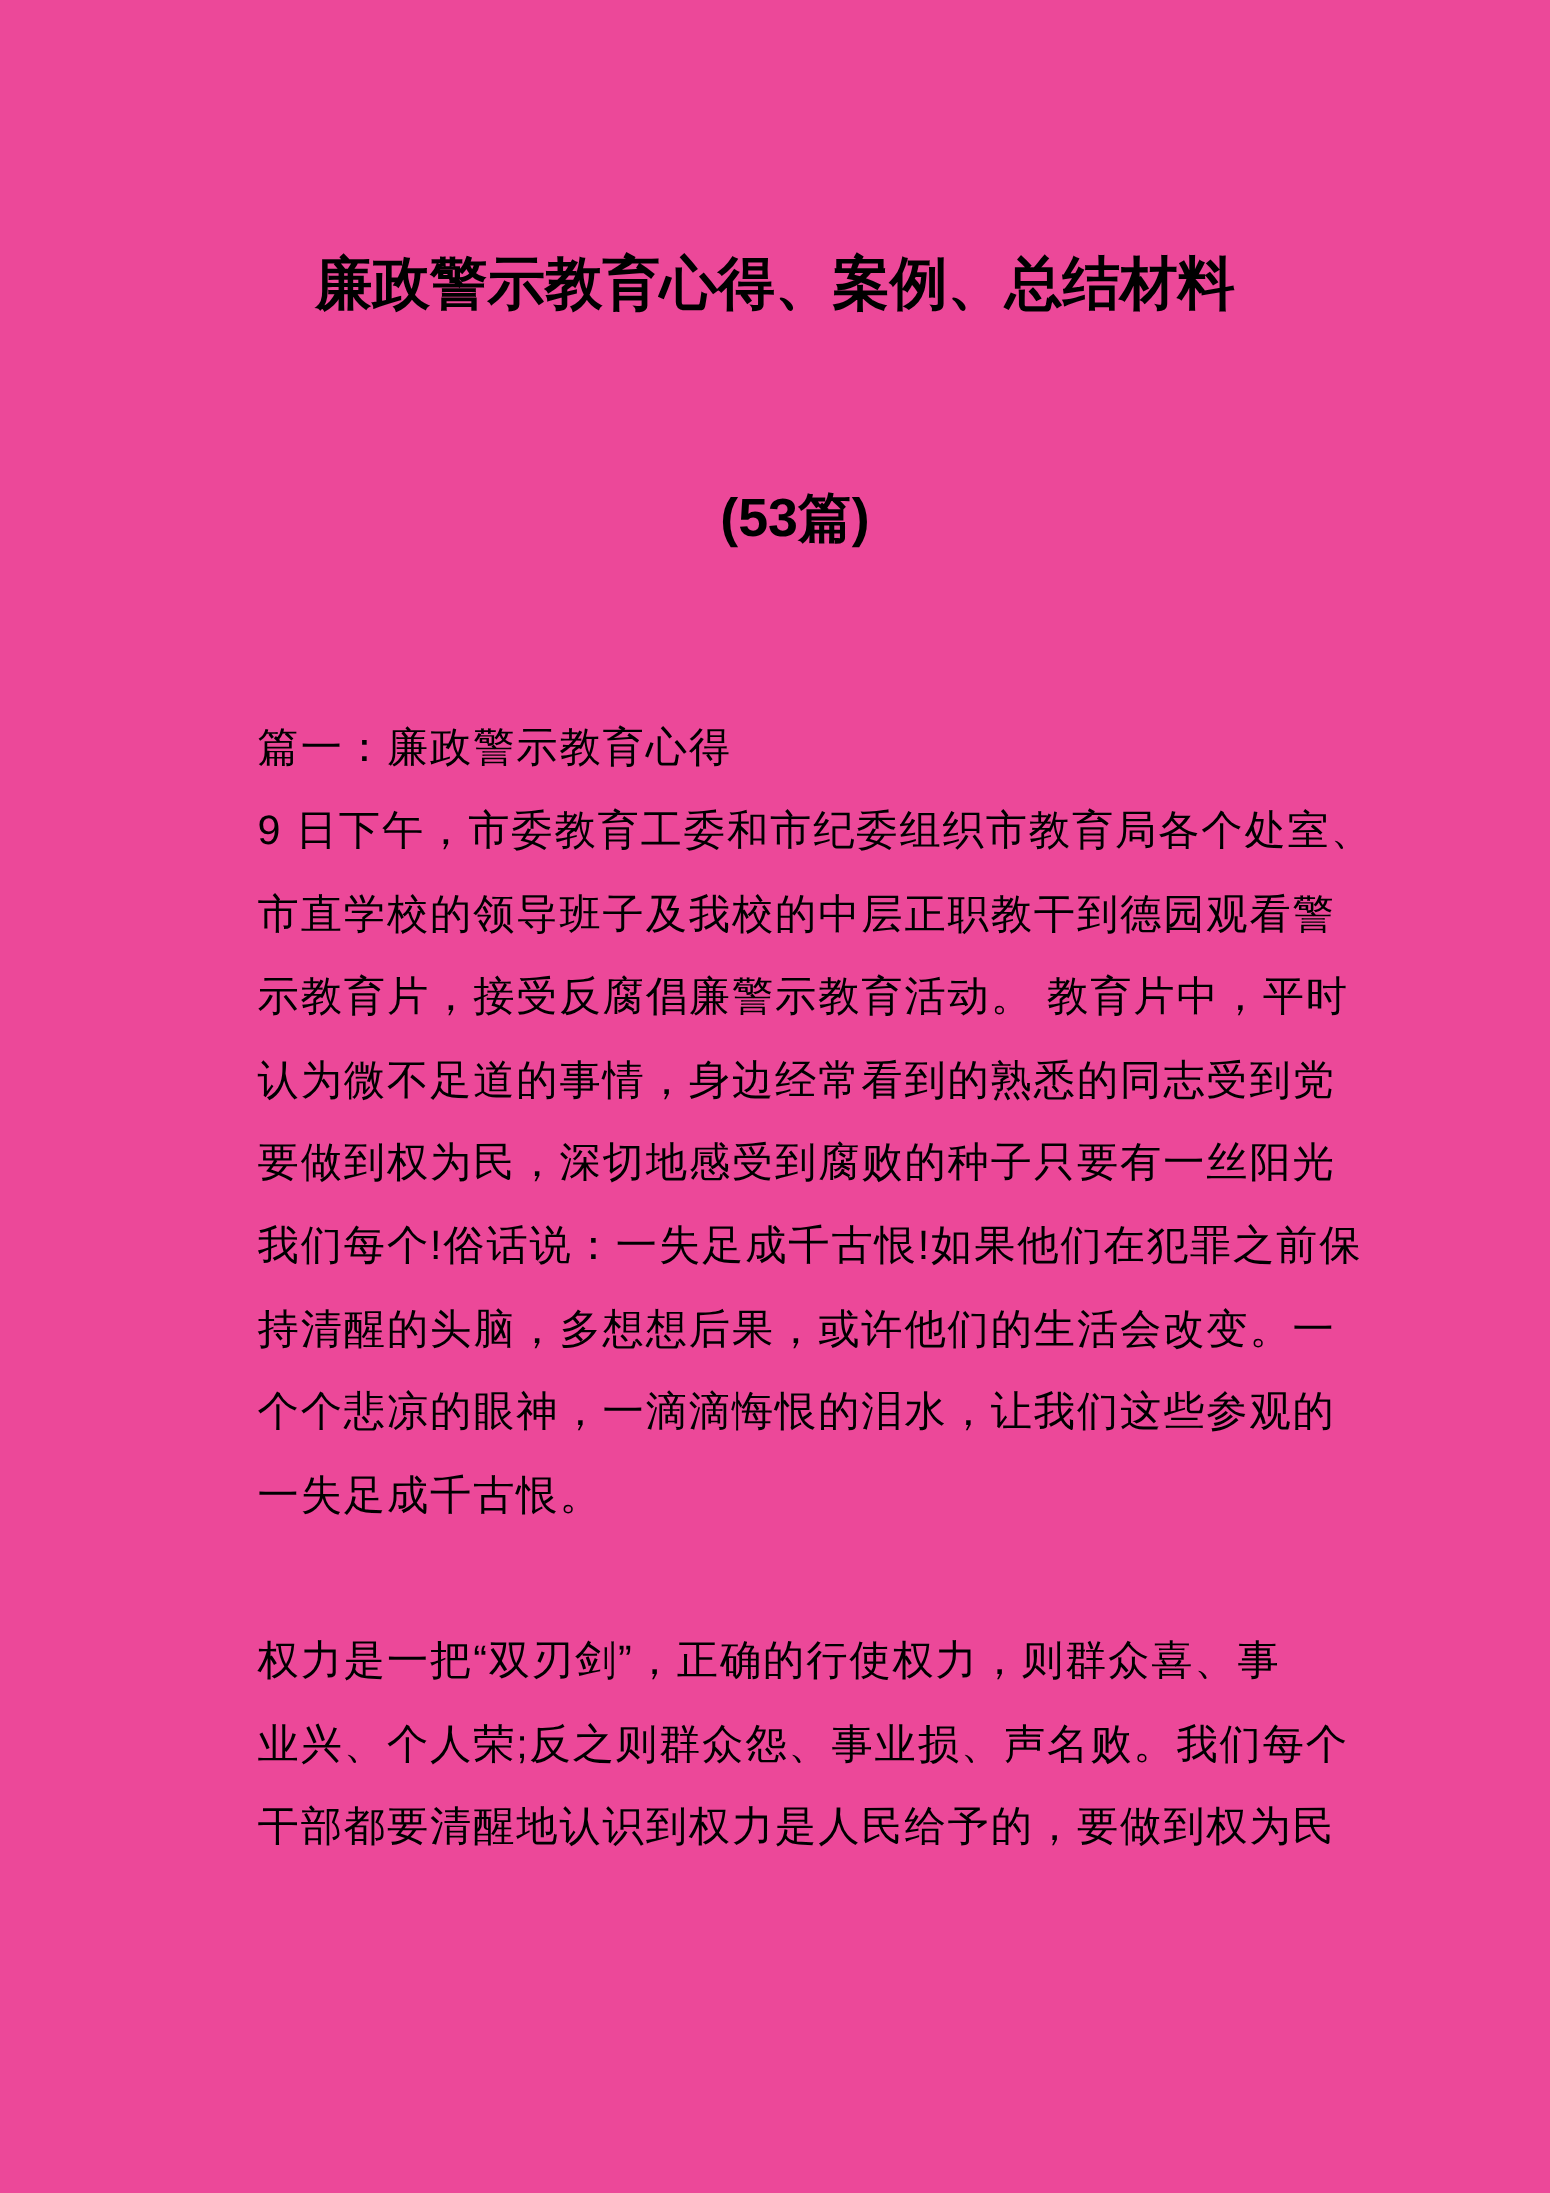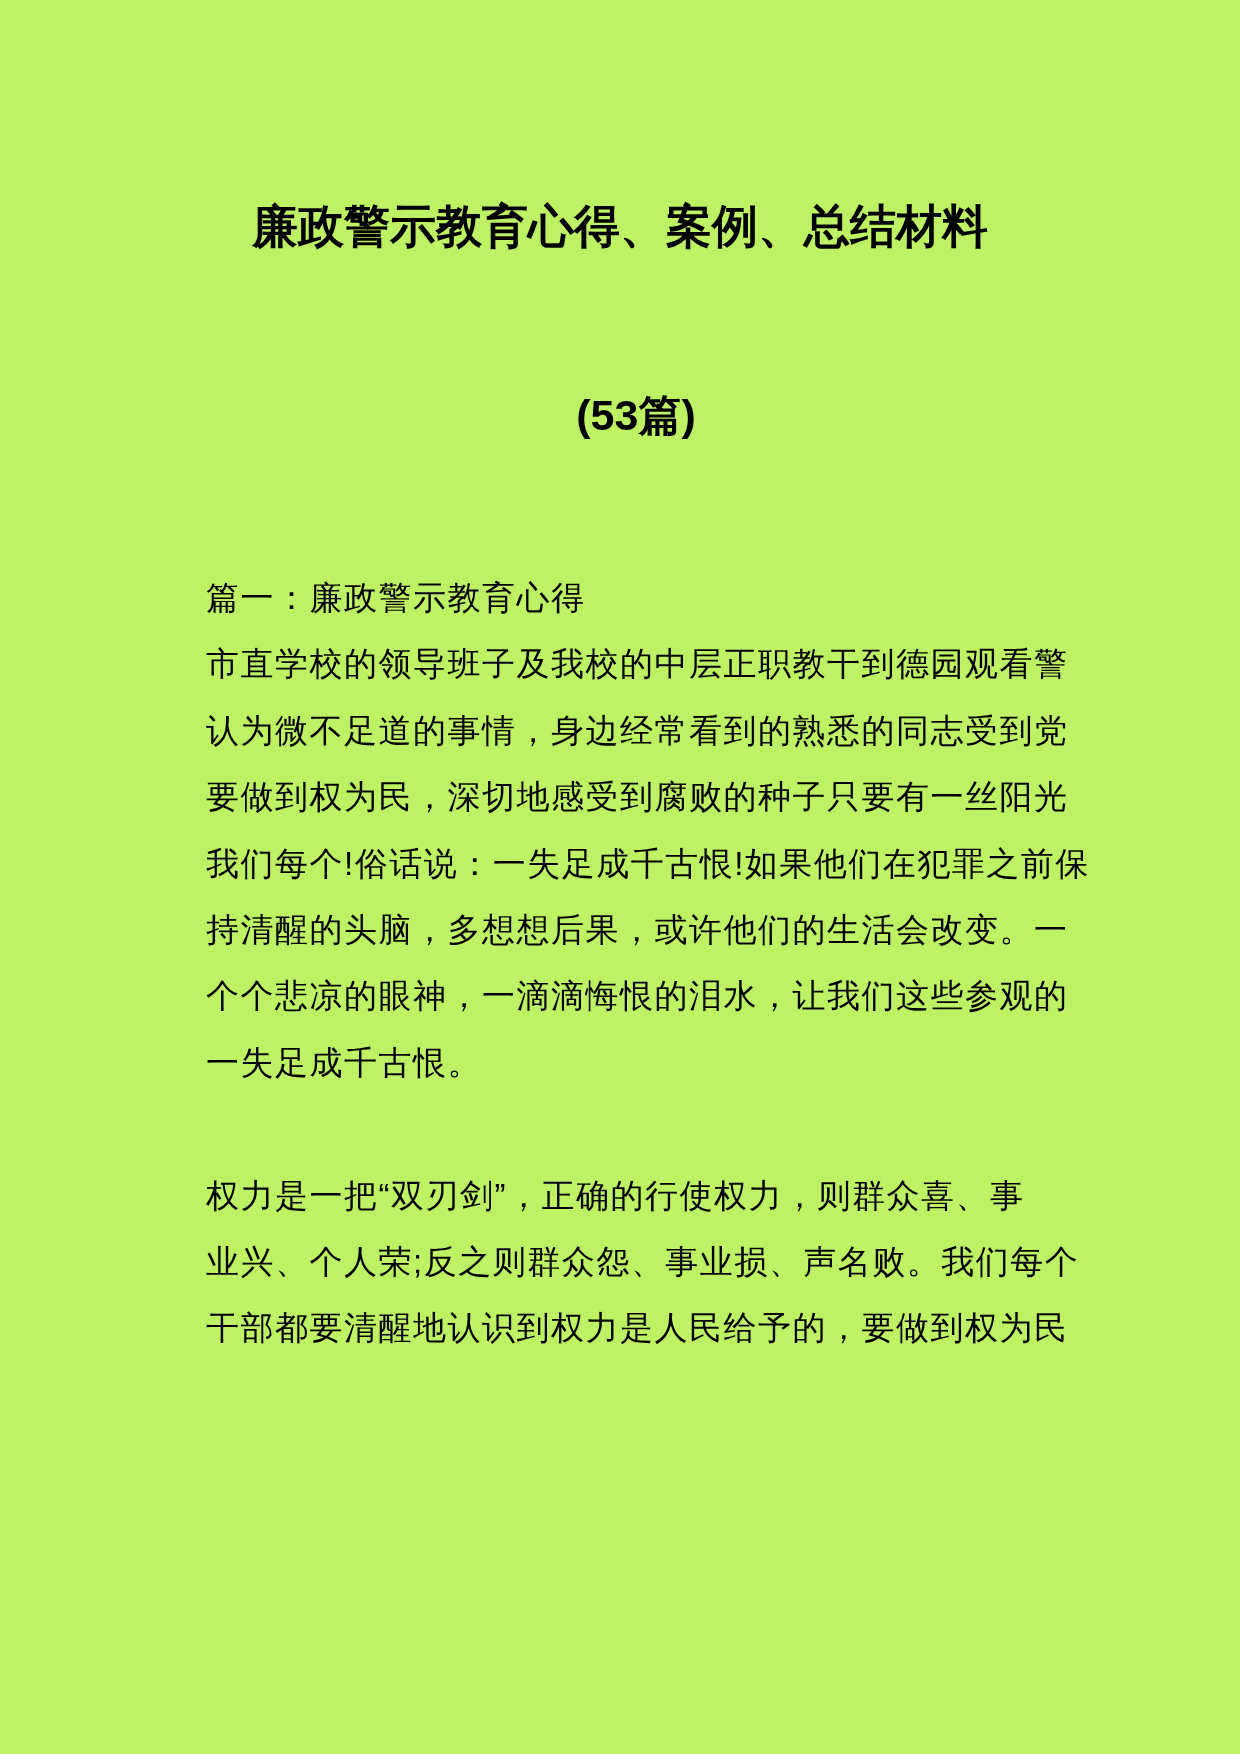--- a/index.html
+++ b/index.html
@@ -4,21 +4,21 @@
 <style>
   html, body {
     margin: 0;
     padding: 0;
     background: #ffffff;
   }
   .page {
     position: relative;
     width: 1240px;
     height: 1754px;
-    background: #bef264;
+    background: #ec4899;
     color: #000000;
     font-family: "Liberation Sans", sans-serif;
     overflow: hidden;
   }
   .title {
     position: absolute;
     top: 200px;
     left: 0;
     width: 100%;
     margin: 0;
@@ -61,21 +61,23 @@
 
 <div class="page">
 
   <h1 class="title">廉政警示教育心得、案例、总结材料</h1>
 
   <div class="subtitle">(53篇)</div>
 
   <div class="body-text">
     <div class="line">篇一：廉政警示教育心得</div>
 
+    <div class="line">9 日下午，市委教育工委和市纪委组织市教育局各个处室、</div>
     <div class="line">市直学校的领导班子及我校的中层正职教干到德园观看警</div>
+    <div class="line">示教育片，接受反腐倡廉警示教育活动。 教育片中，平时</div>
     <div class="line">认为微不足道的事情，身边经常看到的熟悉的同志受到党</div>
     <div class="line">要做到权为民，深切地感受到腐败的种子只要有一丝阳光</div>
     <div class="line">我们每个!俗话说：一失足成千古恨!如果他们在犯罪之前保</div>
     <div class="line">持清醒的头脑，多想想后果，或许他们的生活会改变。一</div>
     <div class="line">个个悲凉的眼神，一滴滴悔恨的泪水，让我们这些参观的</div>
     <div class="line">一失足成千古恨。</div>
 
     <div class="line"></div>
 
     <div class="line">权力是一把“双刃剑”，正确的行使权力，则群众喜、事</div>

